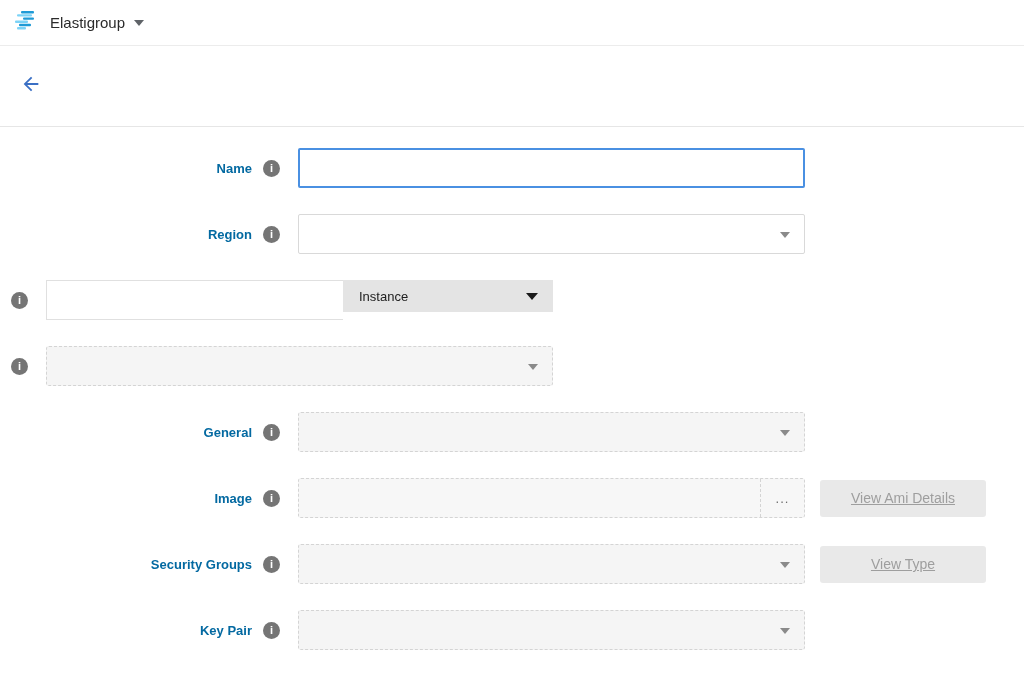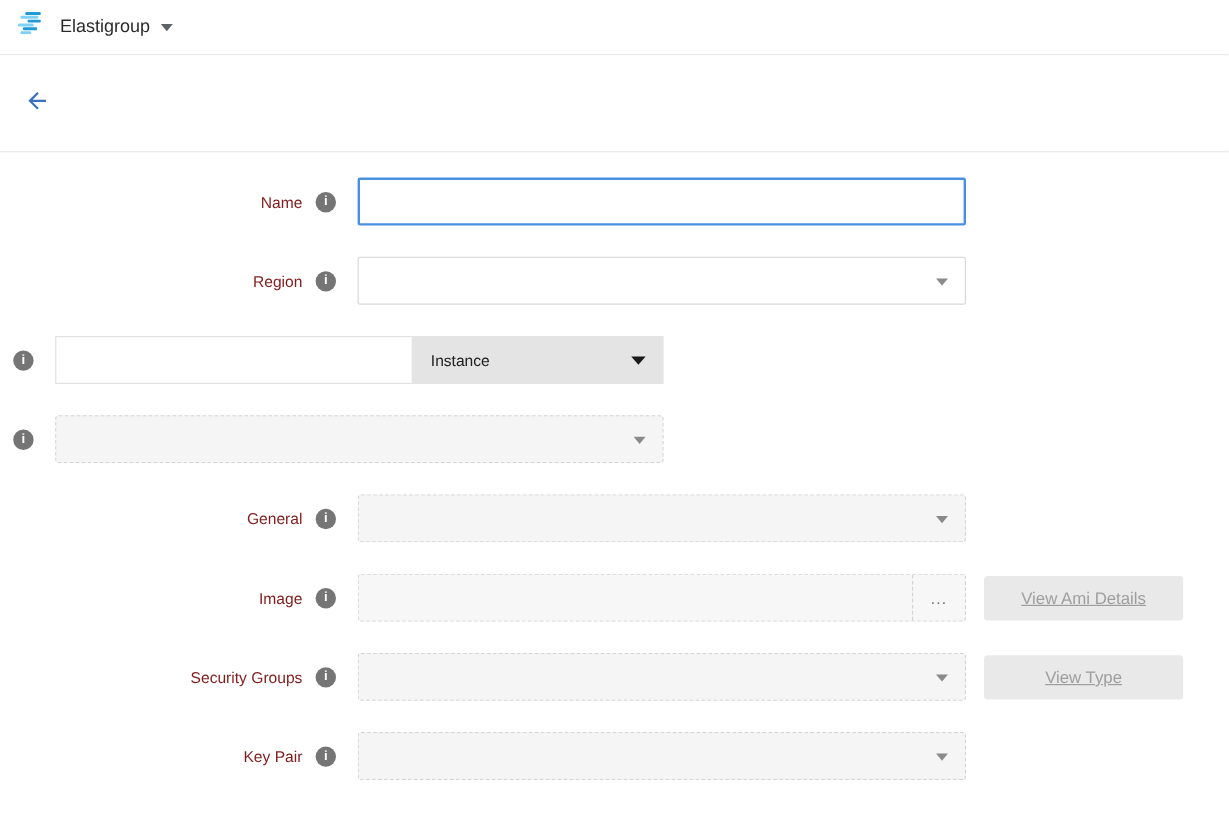--- a/index.html
+++ b/index.html
@@ -19,41 +19,41 @@
   .back-btn { margin-left:19px; width:24px; height:24px; display:flex; align-items:center;
     justify-content:center; cursor:pointer; }
   .tabs { display:flex; margin-left:50px; }
   .tab { width:122px; text-align:center; font-size:15px; color:#3c4043; cursor:pointer;
     white-space:nowrap; }
   .tab.active { color:#64b5f6; }
 
   
   .form { padding-top:21px; }
   .row { display:flex; align-items:center; height:40px; margin-bottom:26px; }
-  .label-col { width:252px; text-align:right; font-size:13px; font-weight:400; color:#7f1d1d; }
+  .label-col { width:252px; text-align:right; font-size:13px; font-weight:700; color:#0369a1; }
   .info-icon { width:17px; height:17px; border-radius:50%; background:#757575; color:#fff;
     font-size:11px; font-weight:700; display:flex; align-items:center; justify-content:center;
     margin-left:11px; flex:none; font-style:normal; }
   .field-col { margin-left:18px; width:507px; height:40px; position:relative; }
 
   .text-input { width:100%; height:100%; border:2px solid #4a90e2; border-radius:2px;
     outline:none; padding:0 12px; font-size:13px; color:#212121; background:#fff; }
 
   .select { width:100%; height:100%; border:1px solid #d9d9d9; border-radius:2px; background:#fff;
     display:flex; align-items:center; padding:0 16px; cursor:pointer; }
   .select .caret { position:absolute; right:15px; top:50%; margin-top:-2px; width:0; height:0;
     border-left:5px solid transparent; border-right:5px solid transparent; border-top:6px solid #8a8a8a; }
 
   .select.disabled { border:1px dashed #d4d4d4; background:#f5f5f5; border-radius:3px; cursor:default; }
 
   
   .split { display:flex; width:507px; height:40px; }
   .split input { width:297px; height:40px; border:1px solid #e0e0e0; border-right:none;
     outline:none; padding:0 12px; font-size:13px; color:#212121; }
-  .unit-select { width:210px; height:40px; background:#e4e4e4; display:flex; align-items:center;
+  .unit-select { width:210px; height:32px; background:#e4e4e4; display:flex; align-items:center;
     padding:0 16px; position:relative; cursor:pointer; }
   .unit-select .unit-label { font-size:13px; color:#212121; }
   .unit-select .caret-dark { position:absolute; right:15px; top:50%; margin-top:-3px; width:0; height:0;
     border-left:6px solid transparent; border-right:6px solid transparent; border-top:7px solid #1a1a1a; }
 
   
   .browse-field { display:flex; width:507px; height:40px; border:1px dashed #d4d4d4;
     border-radius:3px; background:#f7f7f7; }
   .browse-main { flex:1; }
   .browse-btn { width:44px; border-left:1px dashed #d4d4d4; display:flex; align-items:center;

